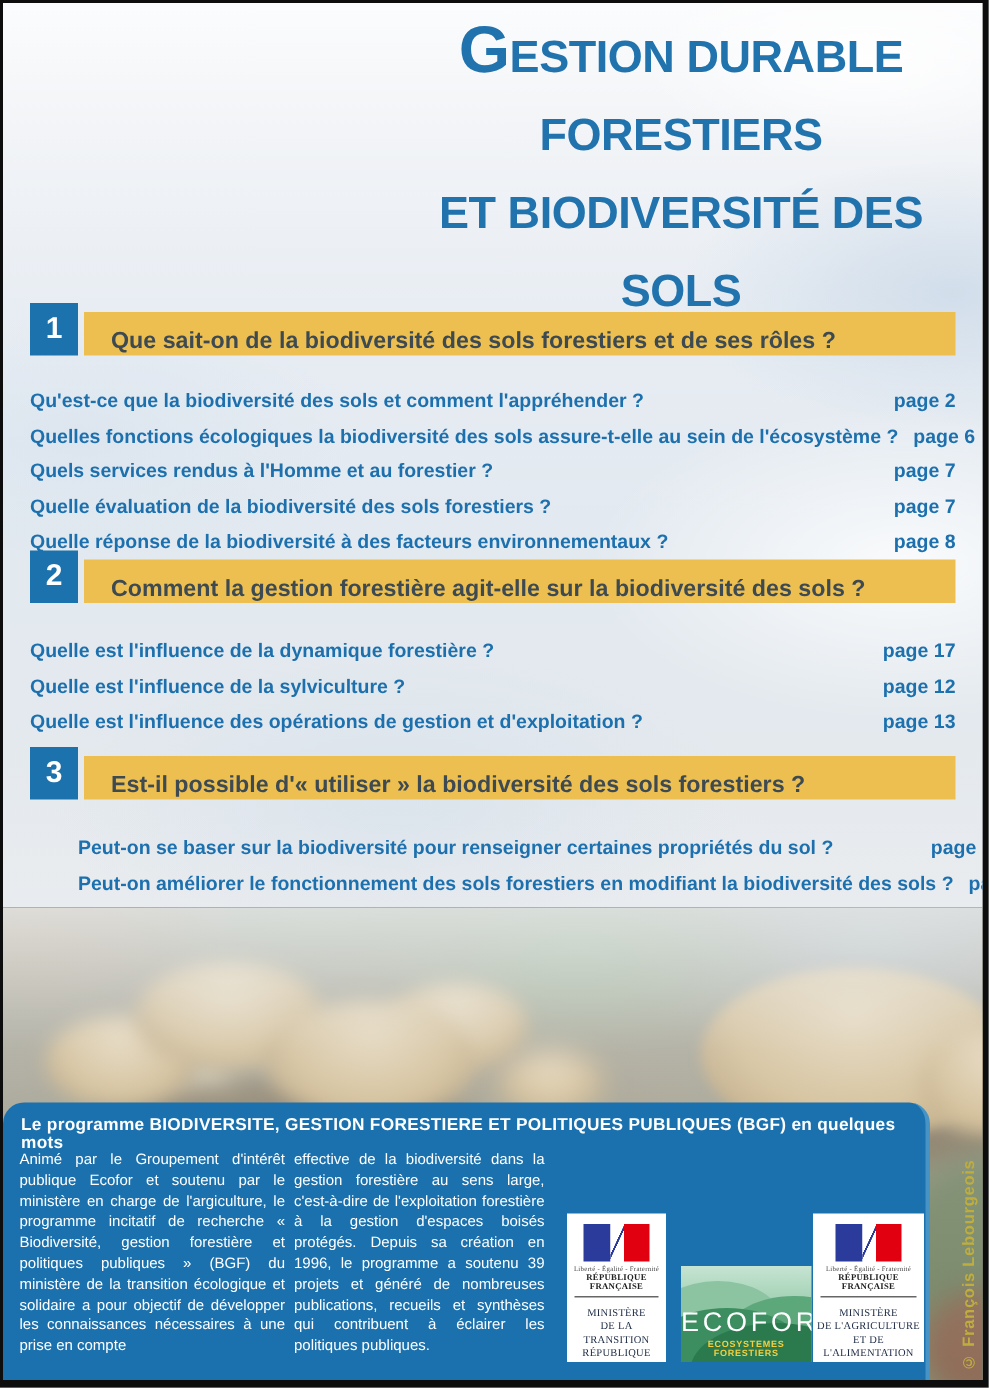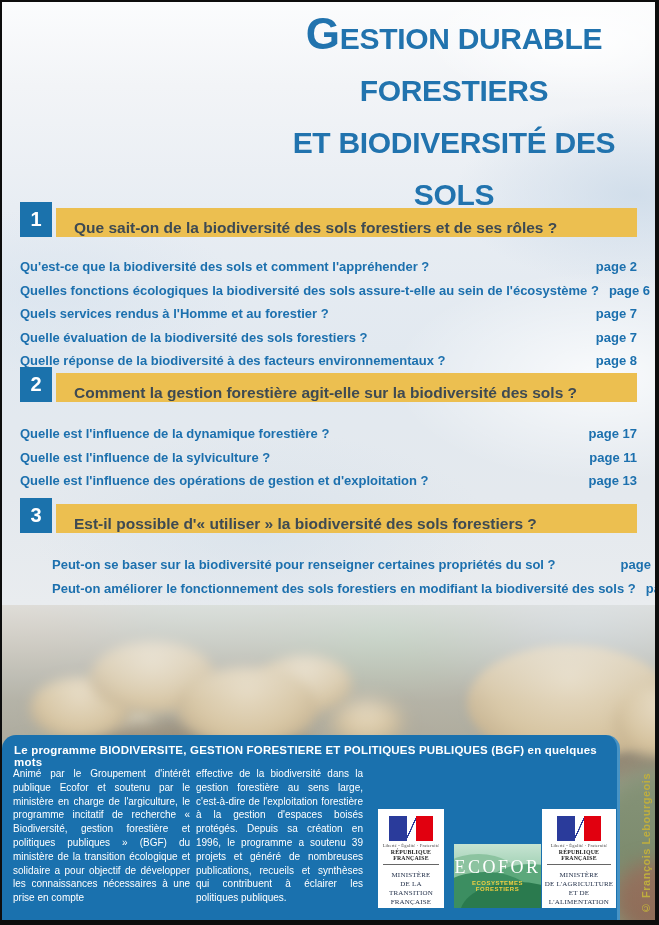--- a/index.html
+++ b/index.html
@@ -91,22 +91,22 @@
     border-bottom:1px solid #666; margin:1px 5px 0; padding-bottom:3px; }
   .mname { margin-top:6px; font-size:7px; line-height:9px; letter-spacing:.2px; color:#1d2b45; }
   
   .logo-ecofor { position:absolute; left:452px; top:109px; width:87px; height:64px; overflow:hidden;
     background:linear-gradient(180deg,#c6e4d2 0%, #a4d2b6 35%, #7bb892 100%); text-align:center; }
   .ridge { position:absolute; border-radius:50%; }
   .rg1 { top:10px; left:-18px; width:85px;  height:52px; background:#8cc3a0; }
   .rg2 { top:20px; left:28px;  width:95px;  height:58px; background:#5ca87b; }
   .rg3 { top:28px; left:-22px; width:105px; height:62px; background:#3c8e61; }
   .rg4 { top:38px; left:6px;   width:115px; height:64px; background:#2a7a4e; }
-  .ec-name { position:relative; z-index:2; margin-top:13px; color:#fff; font-size:18px;
-    font-weight:normal; letter-spacing:2.5px;font-family:Liberation Serif, serif; }
+  .ec-name { position:relative; z-index:2; margin-top:27px; color:#fff; font-size:18px;
+    font-weight:normal; letter-spacing:2.5px; }
   .ec-sub { position:relative; z-index:2; color:#f2d042; font-size:6px; font-weight:bold; letter-spacing:.5px; margin-top:2px; }
   
   .credit { position:absolute; right:3px; bottom:6px; writing-mode:vertical-rl; transform:rotate(180deg);
     color:#bfae3e; font-size:11px; font-weight:bold; letter-spacing:.5px; }
 </style>
 </head>
 <body>
 
 <div class="page">
 
@@ -154,21 +154,21 @@
       <span>Comment la gestion forestière agit-elle sur la biodiversité des sols ?</span>
     </div>
   </div>
   <div class="toc list2">
     <div class="toc-row">
       <span class="q">Quelle est l'influence de la dynamique forestière ?</span>
       <span class="p">page 17</span>
     </div>
     <div class="toc-row">
       <span class="q">Quelle est l'influence de la sylviculture ?</span>
-      <span class="p">page 11</span>
+      <span class="p">page 12</span>
     </div>
     <div class="toc-row">
       <span class="q">Quelle est l'influence des opérations de gestion et d'exploitation ?</span>
       <span class="p">page 13</span>
     </div>
   </div>
 
   <div class="section-header sh3">
     <div class="num">3</div>
     <div class="bar">
@@ -214,21 +214,21 @@
       <div class="flag">
         <span class="fb"></span>
           <span class="fw"></span>
           <span class="fr"></span>
       </div>
       <div class="motto">Liberté - Égalité - Fraternité</div>
       <div class="republic">RÉPUBLIQUE FRANÇAISE</div>
       <div class="mname">
         <div>MINISTÈRE</div>
         <div>DE LA TRANSITION</div>
-        <div>FRANÇAISE</div>
+        <div>RÉPUBLIQUE</div>
         <div>ET SOLIDAIRE</div>
       </div>
     </div>
 
     <div class="logo-ecofor">
       <div class="ridge rg1"></div>
       <div class="ridge rg2"></div>
       <div class="ridge rg3"></div>
       <div class="ridge rg4"></div>
       <div class="ec-name">ECOFOR</div>

